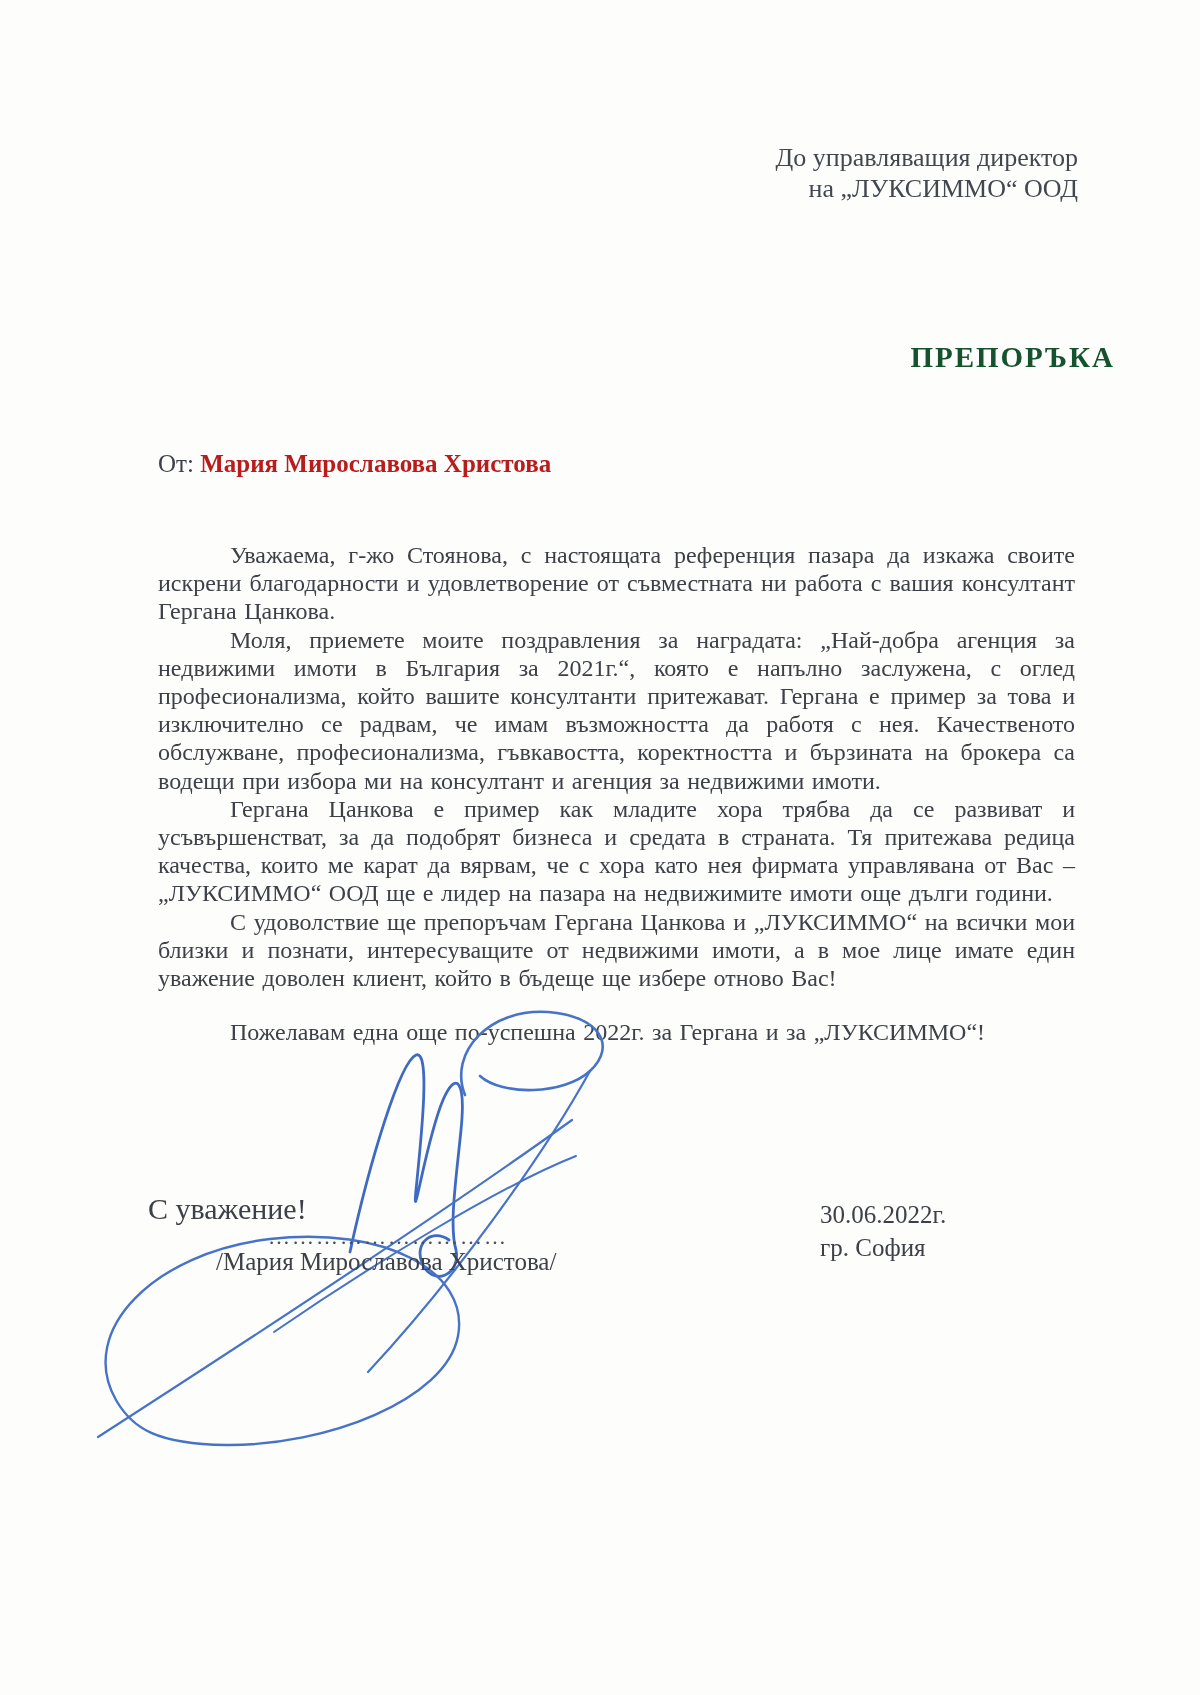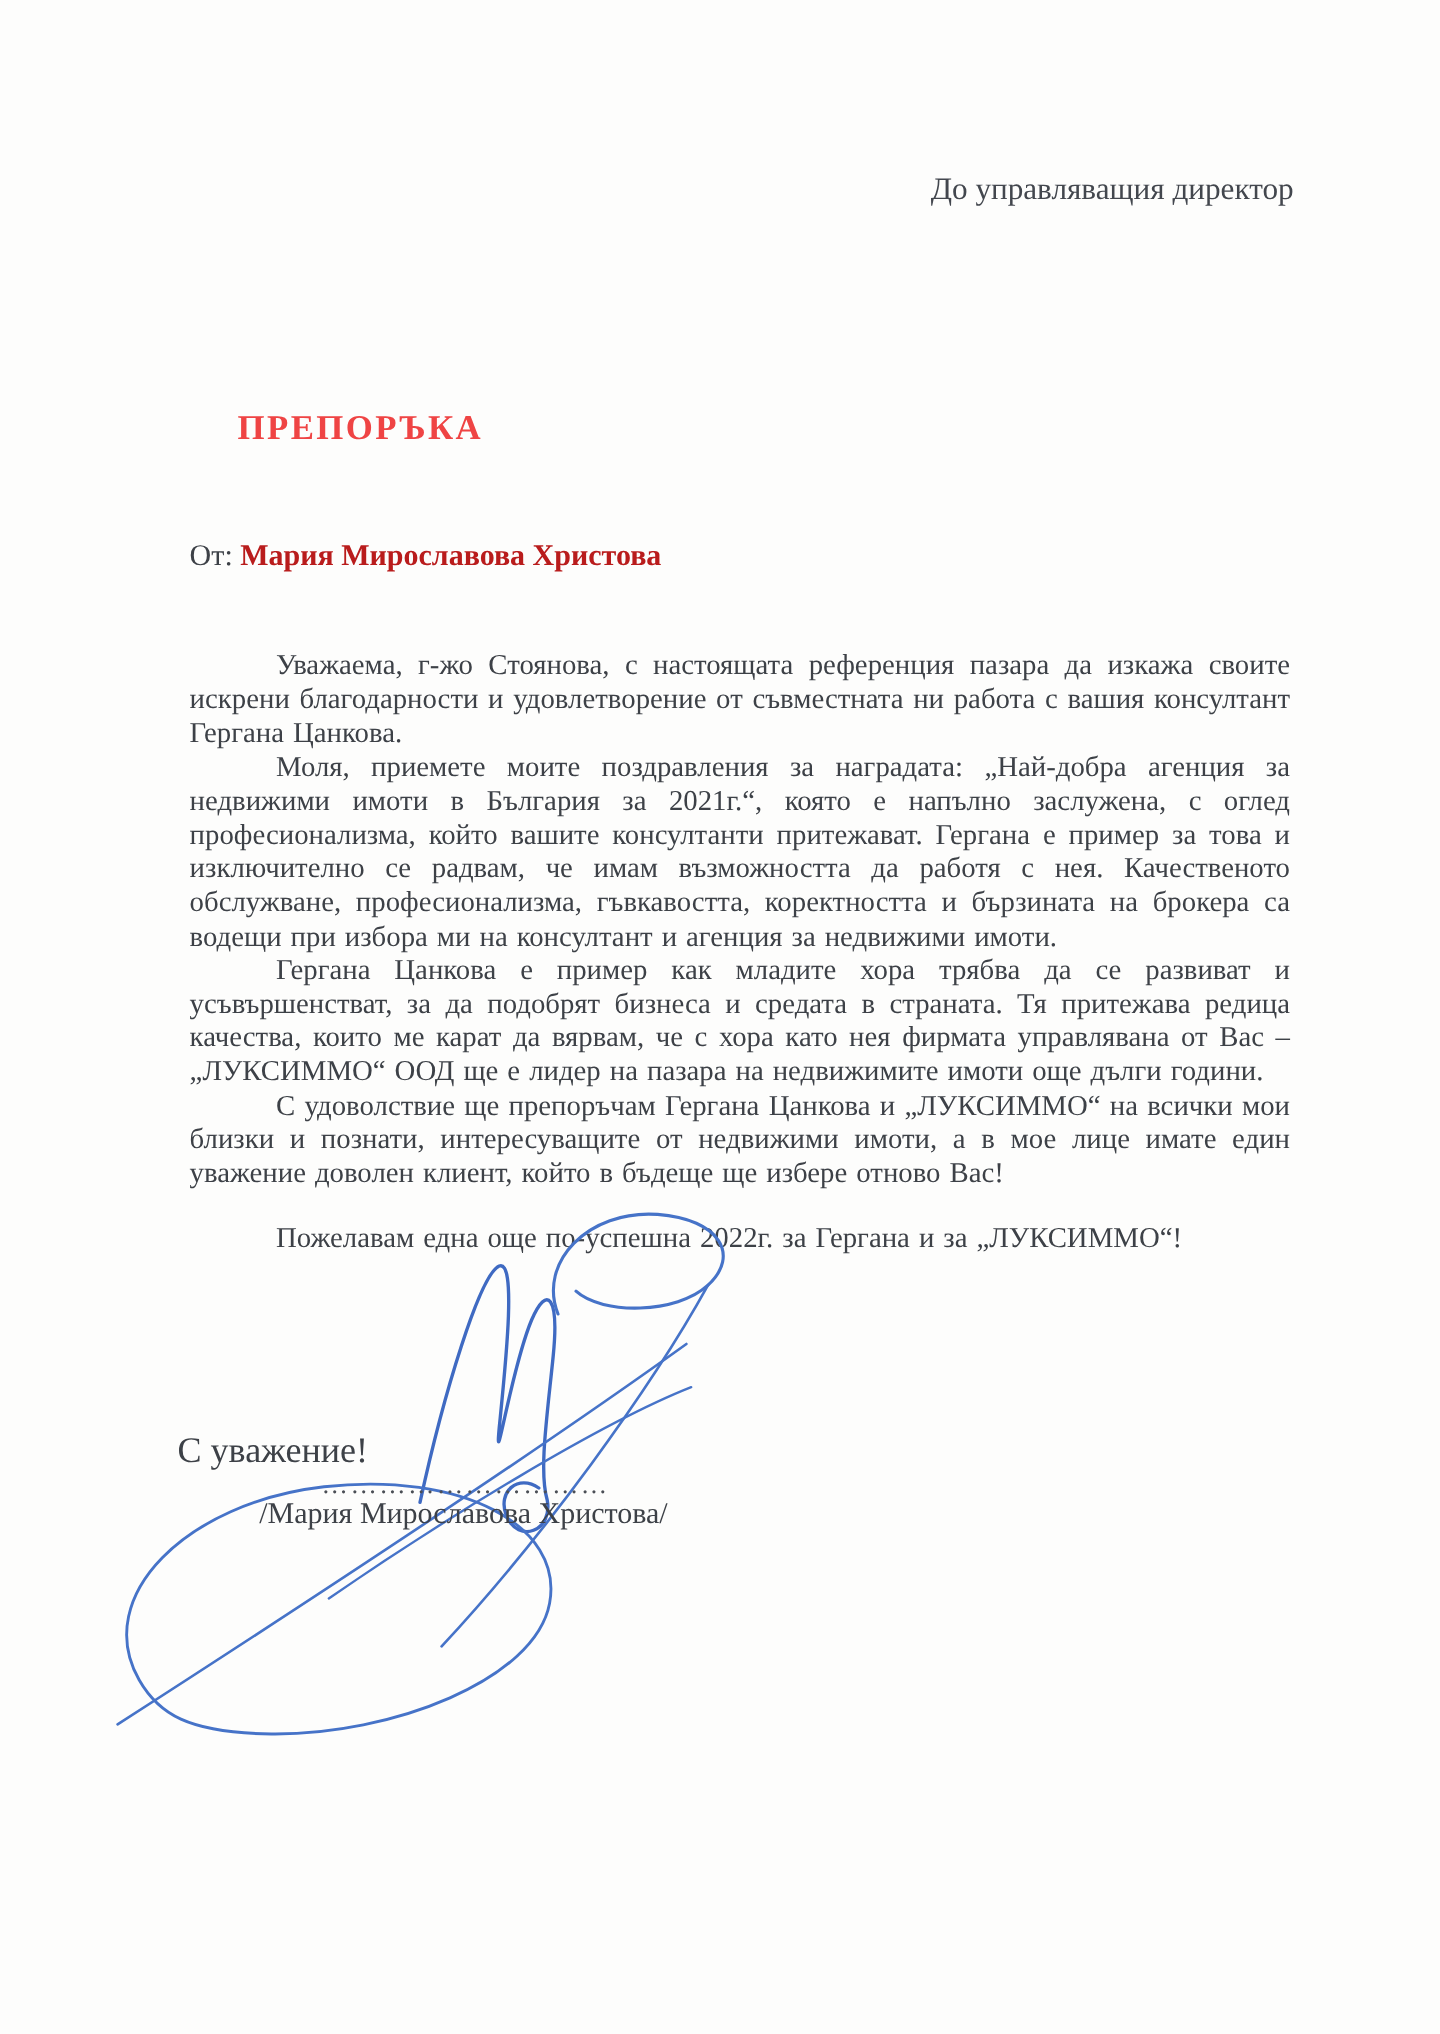--- a/index.html
+++ b/index.html
@@ -20,26 +20,26 @@
     text-align: right;
     font-size: 26px;
     line-height: 31px;
     color: #43474e;
   }
   .doc-title {
     position: absolute;
     top: 341px;
     left: 158px;
     width: 917px;
-    text-align: left;
+    text-align: right;
     transform: translateX(40px);
     font-size: 29px;
     font-weight: bold;
     letter-spacing: 2px;
-    color: #ef4444;
+    color: #14532d;
   }
   .fromto {
     position: absolute;
     top: 448px;
     left: 158px;
     font-size: 25px;
     line-height: 32px;
   }
   .fromto b { color: #b91c1c; }
   .body-text {
@@ -101,20 +101,21 @@
     stroke-linejoin: round;
   }
 </style>
 </head>
 <body>
 
 <div class="page">
 
   <div class="recipient">
     <div>До управляващия директор</div>
+    <div>на „ЛУКСИММО“ ООД</div>
   </div>
 
   <div class="doc-title">ПРЕПОРЪКА</div>
 
   <div class="fromto">
     <div><span>От:</span> <b>Мария Мирославова Христова</b></div>
   </div>
 
   <div class="body-text">
     <p>Уважаема, г-жо Стоянова, с настоящата референция пазара да изкажа своите искрени благодарности и удовлетворение от съвместната ни работа с вашия консултант Гергана Цанкова.</p>
@@ -136,14 +137,18 @@
 
     <path d="M 204 332 C 300 266, 430 186, 506 156" stroke="#4673c8" stroke-width="2"></path>
 
     <path d="M 46 400 C 6 330, 86 252, 200 239 C 314 226, 400 271, 388 336 C 376 400, 256 446, 156 445 C 86 444, 62 428, 46 400" stroke="#4673c8" stroke-width="2.4"></path>
   </svg>
 
   <div class="salutation">С уважение!</div>
   <div class="dotted-line">…………………………</div>
   <div class="signed-name">/Мария Мирославова Христова/</div>
 
+  <div class="dateline">
+    <div>30.06.2022г.</div>
+    <div>гр. София</div>
+  </div>
 
 </div>
 
 </body></html>

